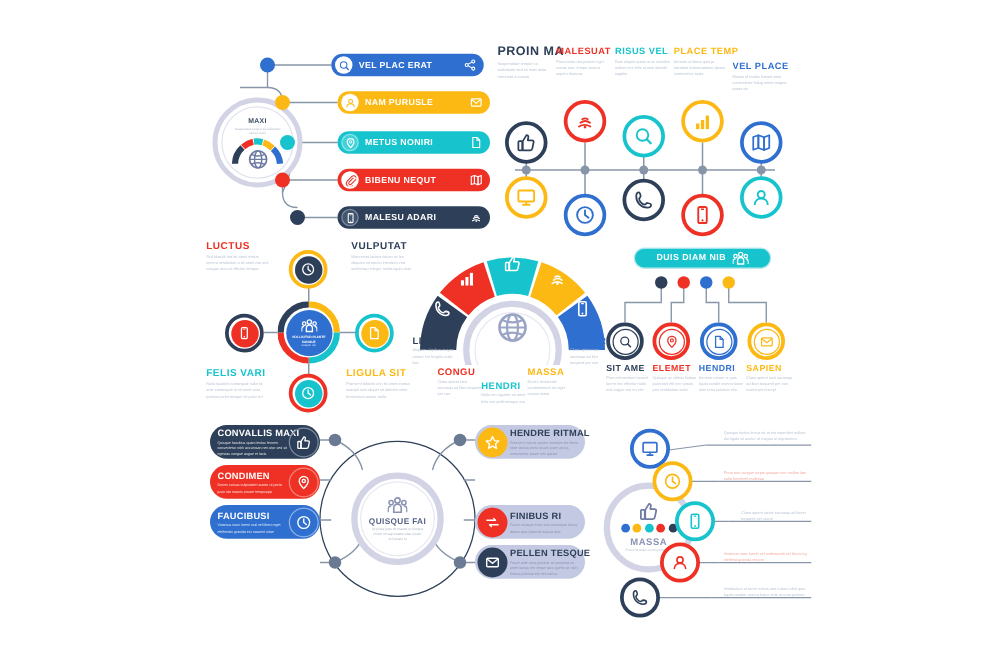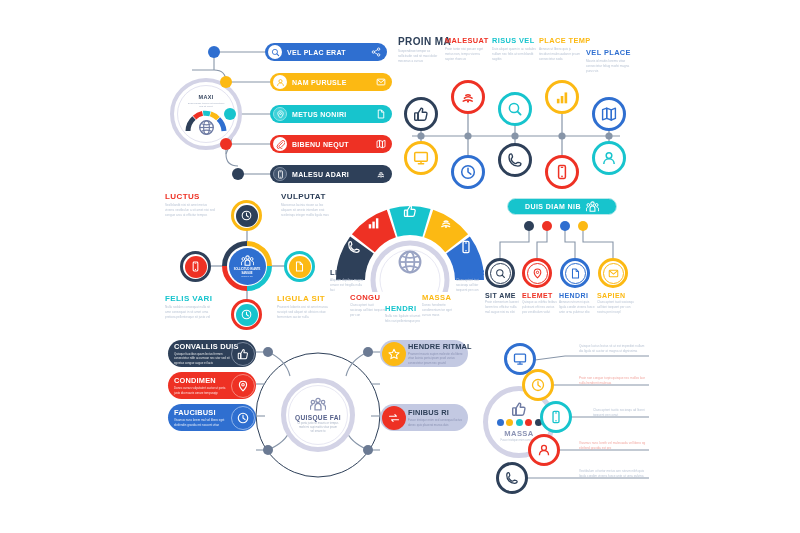--- a/index.html
+++ b/index.html
@@ -541,21 +541,21 @@
         <svg class="ic" width="16" height="16" viewBox="0 0 16 16" style="color:#8b93b4">
             <use href="#i-group"></use>
           </svg>
         <div style="font-size:6.6px;font-weight:700;color:#55608a;letter-spacing:.3px;margin-top:2px">QUISQUE FAI</div>
         <div style="font-size:2.7px;color:#aab4c6;text-align:center;width:42px;line-height:1.5;margin-top:1px">Ut porta justo sit mauris or tempus morbi mi sapi mattis vitae ipsum vel ornare to</div>
       </div>
     </div>
 
     <div class="rowpill" style="left:0;top:0;width:88px;height:27px;background:#2e4059;padding:0 28px 0 6px">
       <div>
-        <div class="rp-t">CONVALLIS DUIS</div>
+        <div class="rp-t">CONVALLIS MAXI</div>
         <div class="rp-b" style="width:58px">Quisque faucibus quam lectus fermen consectetur nibh accumsan nec utor sed sit egestas congue augue et lacis</div>
       </div>
       <div class="circ" style="right:1.5px;top:1.5px;width:24px;height:24px;border:1.4px solid #7d8ba0">
         <svg class="ic" width="12" height="12" viewBox="0 0 16 16" style="color:#fff">
             <use href="#i-thumb"></use>
           </svg>
         </div>
     </div>
     <div class="rowpill" style="left:0;top:32px;width:88px;height:27px;background:#ee3124;padding:0 28px 0 6px">
       <div>
@@ -593,20 +593,31 @@
     </div>
     <div class="rowpill lav" style="left:212px;top:64px;width:88px;height:27px;padding:0 6px 0 28px">
       <div class="circ" style="left:1.5px;top:1.5px;width:24px;height:24px;background:#ee3124">
         <svg class="ic" width="12" height="12" viewBox="0 0 16 16" style="color:#fff">
             <use href="#i-arrows"></use>
           </svg>
         </div>
       <div>
         <div class="lav-t">FINIBUS RI</div>
         <div class="lav-b" style="width:58px">Fusce tristique enim sed consequat luctus donec quis placerat massa duis</div>
+      </div>
+    </div>
+    <div class="rowpill lav" style="left:212px;top:96px;width:88px;height:27px;padding:0 6px 0 28px">
+      <div class="circ" style="left:1.5px;top:1.5px;width:24px;height:24px;background:#2e4059">
+        <svg class="ic" width="12" height="12" viewBox="0 0 16 16" style="color:#fff">
+            <use href="#i-mail"></use>
+          </svg>
+        </div>
+      <div>
+        <div class="lav-t">PELLEN TESQUE</div>
+        <div class="lav-b" style="width:58px">Fusce ante urna pulvinar at rutrumad sit amet luctus nec neque quis quelm ac nibh finibus pulvinar elit nec varius</div>
       </div>
     </div>
   </div>
 
   <div class="blk" id="sec-radial" style="left:483px;top:338px;width:168px;height:158px">
 
     <svg width="168" height="158" style="position:absolute;left:0;top:0">
       <line x1="52" y1="22" x2="82" y2="18" stroke="#8795a8" stroke-width="1"></line>
       <line x1="82" y1="18" x2="166" y2="18" stroke="#8795a8" stroke-width="1"></line>
       <line x1="70" y1="47" x2="92" y2="47" stroke="#8795a8" stroke-width="1"></line>

